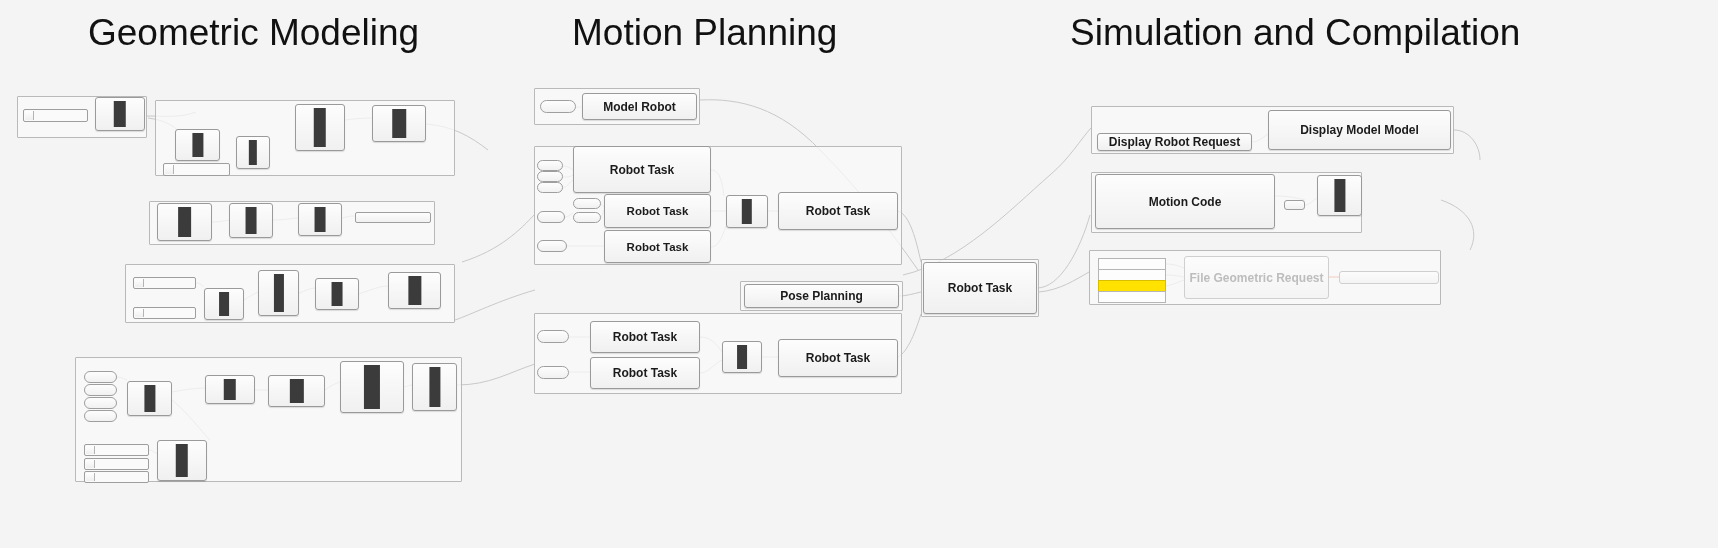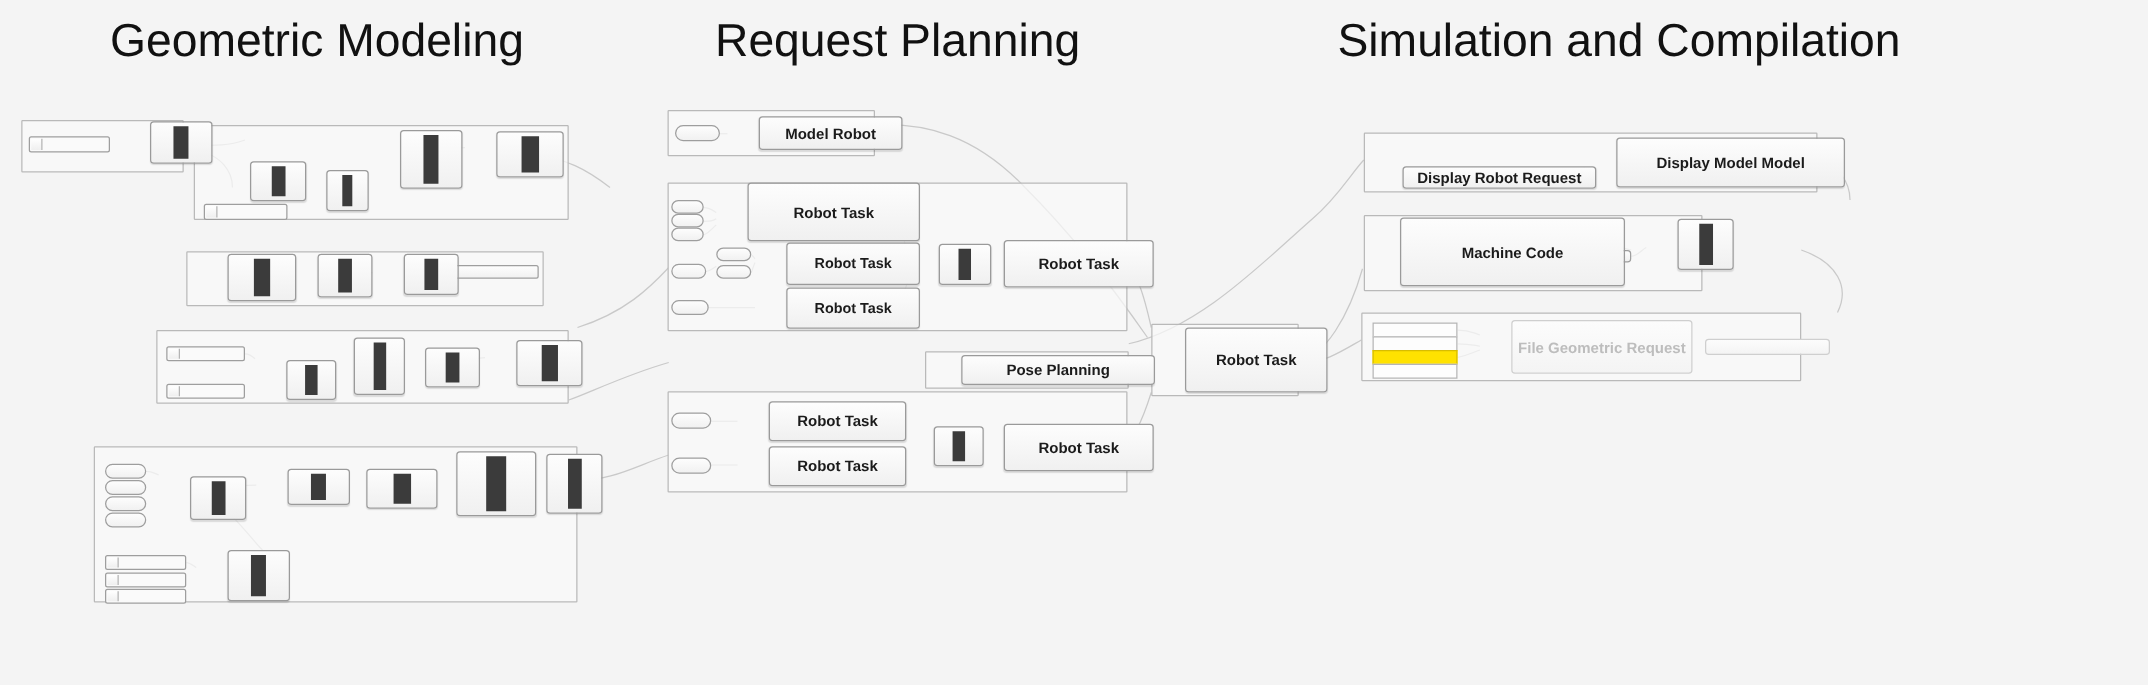--- a/index.html
+++ b/index.html
@@ -38,21 +38,20 @@
   .node{
     position:absolute;
     box-sizing:border-box;
     background:linear-gradient(#fdfdfd,#f0f0f0);
     border:1px solid #9a9a9a;
     border-radius:3px;
     box-shadow:0 1px 1px rgba(0,0,0,.12);
     display:flex;align-items:center;justify-content:center;
     font-size:11.5px;font-weight:bold;color:#1b1b1b;
     white-space:nowrap;
-    margin-left:25px;
   }
   .node.lg{font-size:12px;}
   .node.ghost{color:#bdbdbd;font-weight:bold;border-color:#cfcfcf;
     background:linear-gradient(#fcfcfc,#f4f4f4);box-shadow:none;}
 
   
   .node.redact::after{
     content:"";
     display:block;
     position:absolute;
@@ -147,21 +146,21 @@
       <path d="M1305,205 C1310,205 1313,200 1317,198" fill="none" stroke="#c9c9c9" stroke-width="1"></path>
       <path d="M1166,264 C1175,264 1178,266 1184,268" fill="none" stroke="#c9c9c9" stroke-width="1"></path>
       <path d="M1166,275 C1175,275 1178,276 1184,277" fill="none" stroke="#c9c9c9" stroke-width="1"></path>
       <path d="M1166,286 C1175,284 1178,282 1184,280" fill="none" stroke="#c9c9c9" stroke-width="1"></path>
       <path d="M1454,130 C1470,130 1480,146 1480,160" fill="none" stroke="#c9c9c9" stroke-width="1"></path>
       <path d="M1441,200 C1470,210 1480,230 1470,250" fill="none" stroke="#c9c9c9" stroke-width="1"></path>
       <path d="M1329,277 L1339,277" fill="none" stroke="#e8825a" stroke-width="1.4"></path>
     </svg>
   <div id="titles">
       <div class="col-title" style="left: 88px; top: 12px;">Geometric Modeling</div>
-      <div class="col-title" style="left: 572px; top: 12px;">Request Planning</div>
+      <div class="col-title" style="left: 572px; top: 12px;">Motion Planning</div>
       <div class="col-title" style="left: 1070px; top: 12px;">Simulation and Compilation</div>
     </div>
   <div id="gm-groups">
       <div class="group " style="left: 17px; top: 96px; width: 130px; height: 42px;"></div>
       <div class="group " style="left: 155px; top: 100px; width: 300px; height: 76px;"></div>
       <div class="group " style="left: 149px; top: 201px; width: 286px; height: 44px;"></div>
       <div class="group " style="left: 125px; top: 264px; width: 330px; height: 59px;"></div>
       <div class="group " style="left: 75px; top: 357px; width: 387px; height: 125px;"></div>
     </div>
   <div id="gm-sliders">
@@ -241,18 +240,18 @@
       <div class="stackrow" style="left: 1098px; top: 269px; width: 68px; height: 12px;"></div>
       <div class="stackrow yellow" style="left: 1098px; top: 280px; width: 68px; height: 12px;"></div>
       <div class="stackrow" style="left: 1098px; top: 291px; width: 68px; height: 12px;"></div>
     </div>
   <div id="sc-pills">
       <div class="pill sq" style="left: 1284px; top: 200px; width: 21px; height: 10px;"></div>
     </div>
   <div id="sc-nodes">
       <div class="node lg" style="left: 1097px; top: 133px; width: 155px; height: 18px;">Display Robot Request</div>
       <div class="node lg" style="left: 1268px; top: 110px; width: 183px; height: 40px;">Display Model Model</div>
-      <div class="node lg" style="left: 1095px; top: 174px; width: 180px; height: 55px;">Machine Code</div>
+      <div class="node lg" style="left: 1095px; top: 174px; width: 180px; height: 55px;">Motion Code</div>
       <div class="node redact" style="left: 1317px; top: 175px; width: 45px; height: 41px;"></div>
       <div class="node ghost lg" style="left: 1184px; top: 256px; width: 145px; height: 43px;">File Geometric Request</div>
       <div class="node ghost" style="left: 1339px; top: 271px; width: 100px; height: 13px;"></div>
     </div>
 </div>
 
 </body></html>

